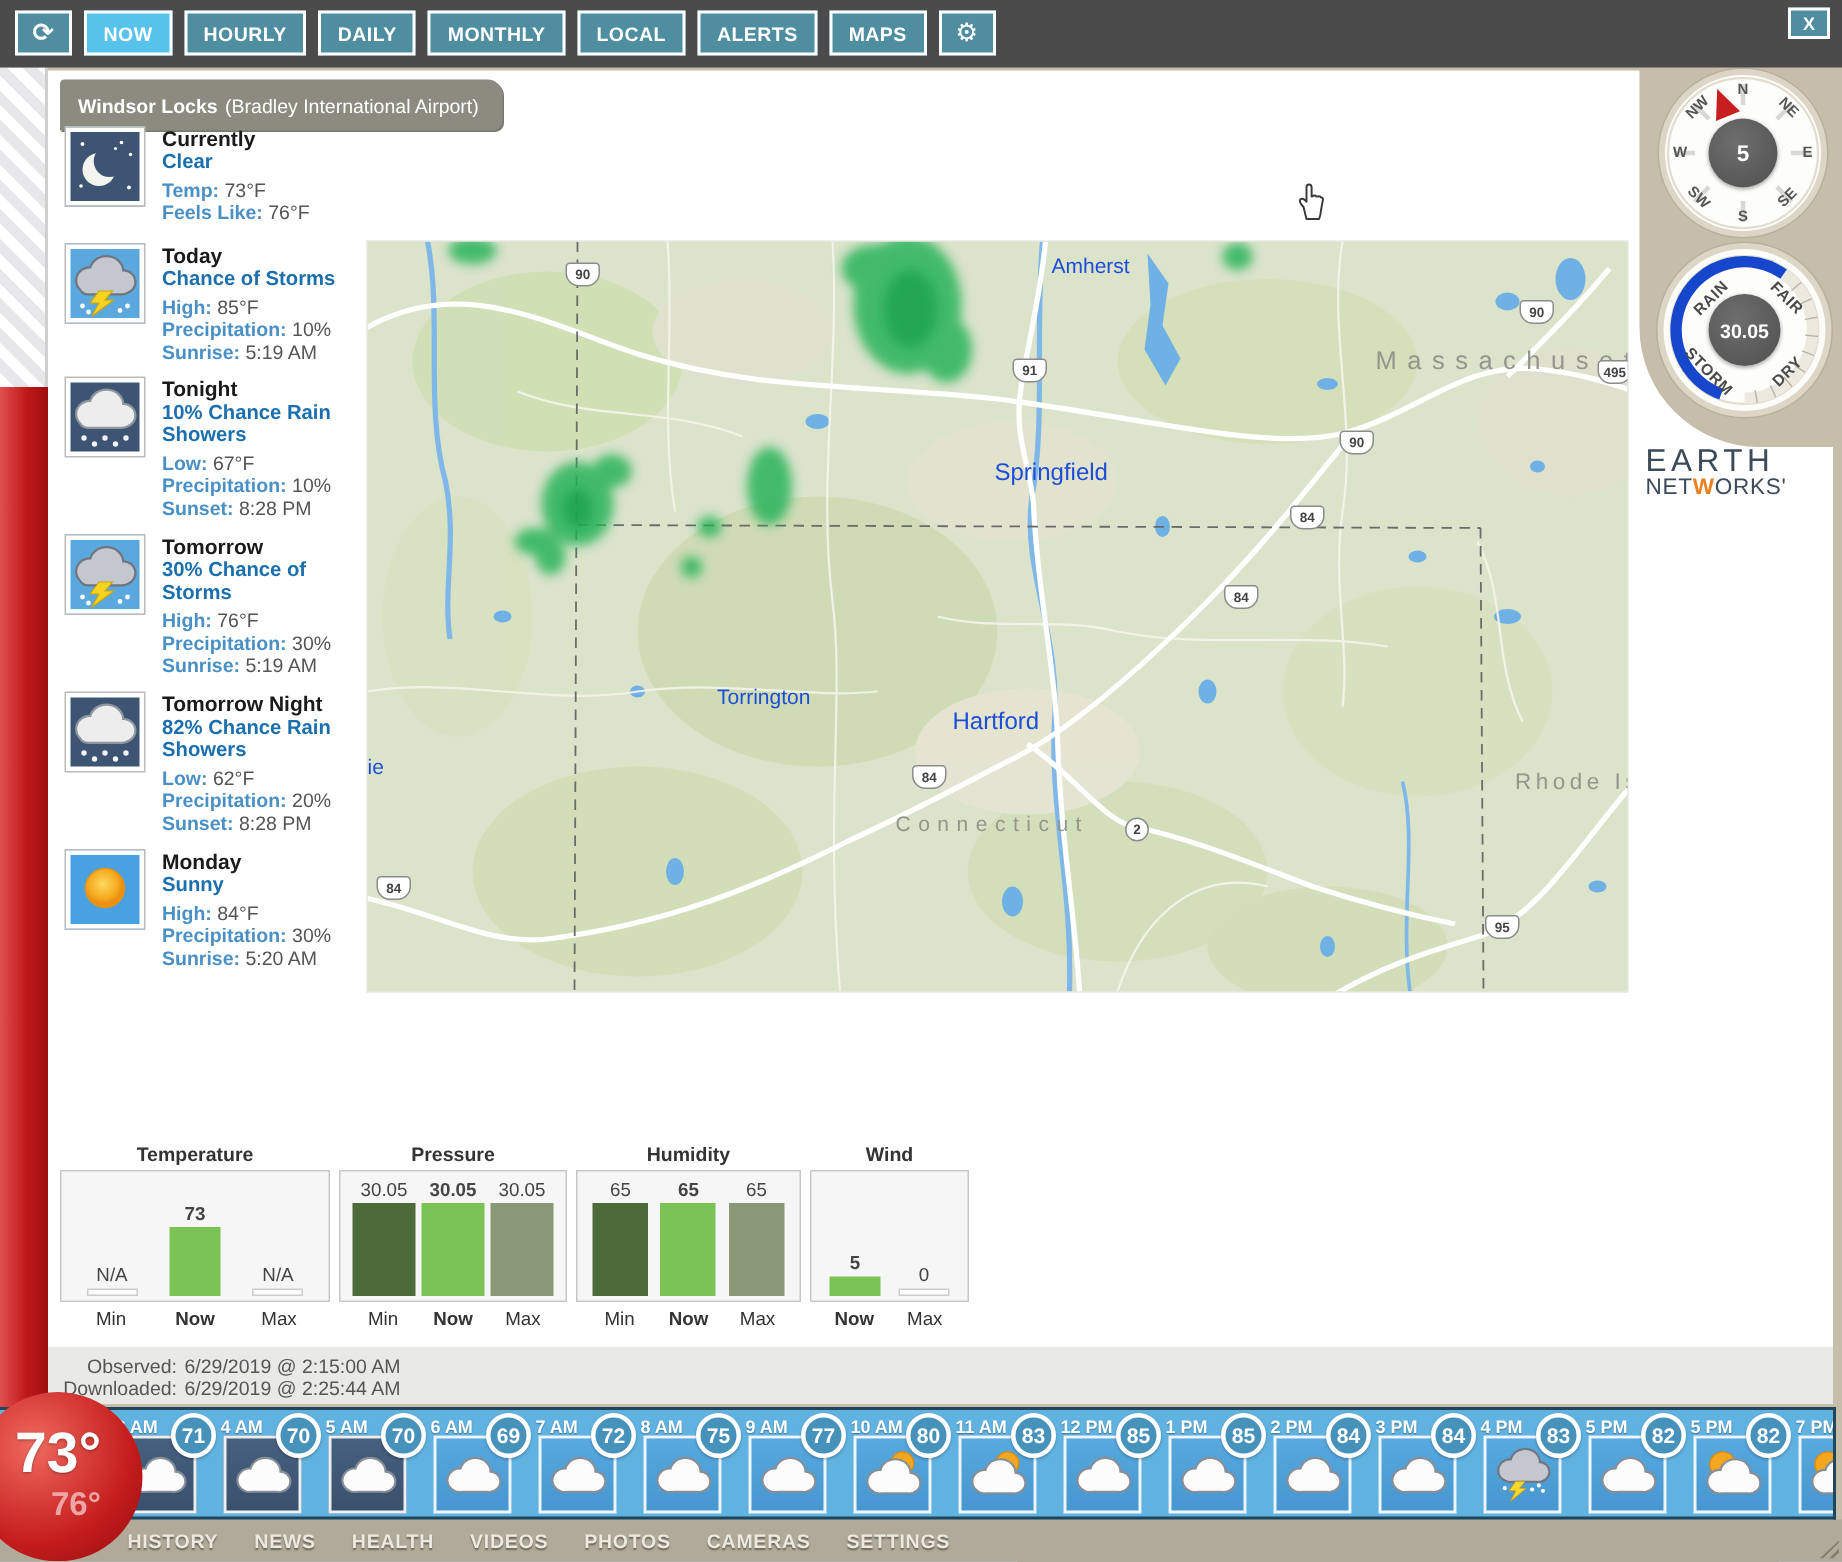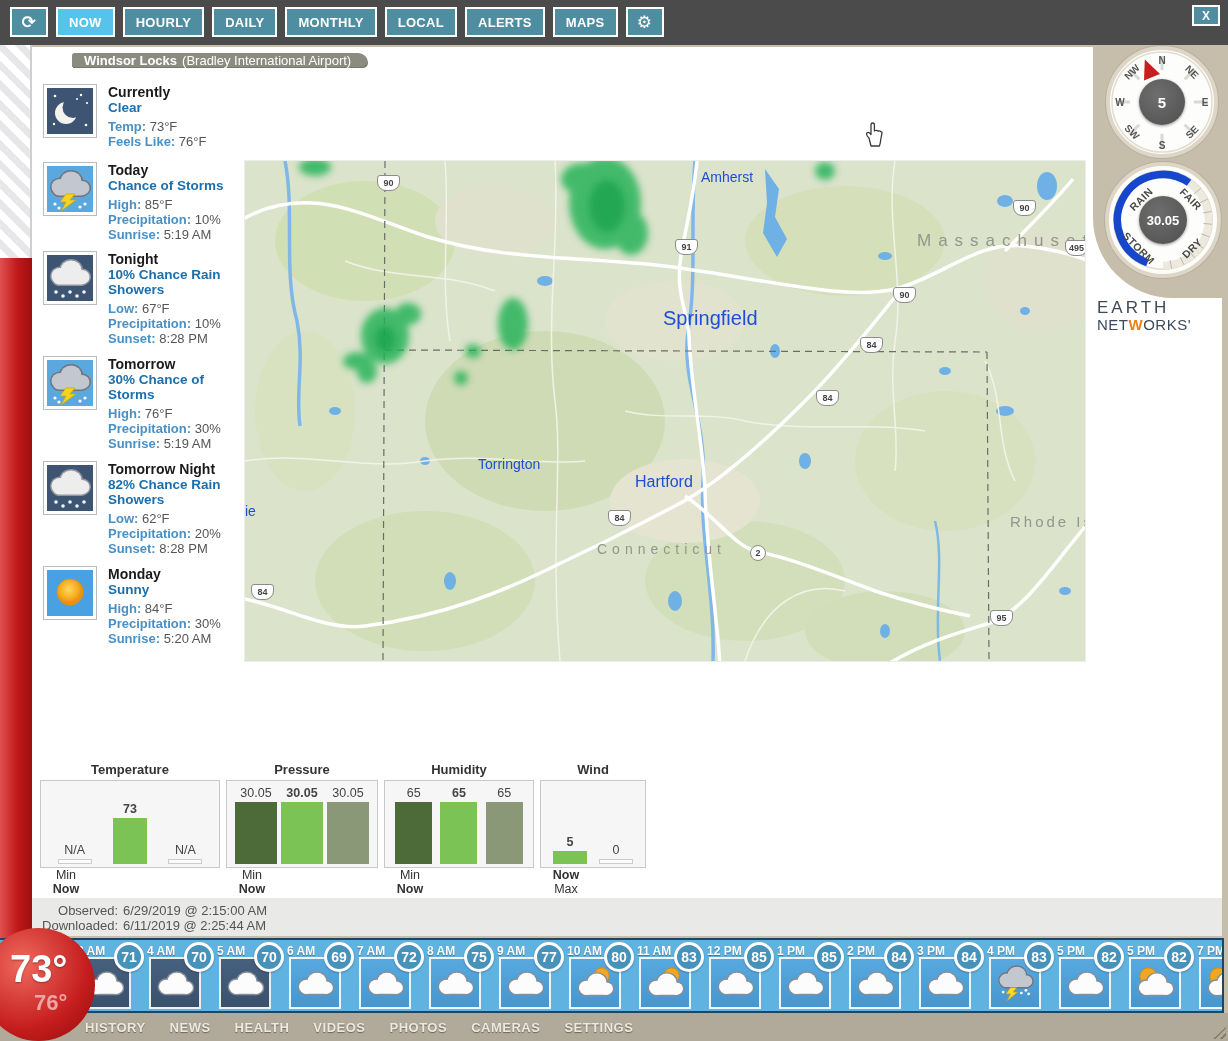--- a/index.html
+++ b/index.html
@@ -27,23 +27,23 @@
   .tube-empty{position:absolute;left:0;top:45px;width:32px;height:213px;z-index:6;
     background:repeating-linear-gradient(45deg,#fff 0 7px,#e7e7ea 7px 14px);border-right:2px solid #cfcfcf;}
   .tube-red{position:absolute;left:0;top:258px;width:32px;height:690px;z-index:6;
     background:linear-gradient(90deg,#e55;,#c01818 55%,#9d0f0f);background:linear-gradient(90deg,#e05050,#c01818 55%,#9d0f0f);}
   .bulb{position:absolute;left:-18px;top:928px;width:113px;height:113px;border-radius:50%;z-index:30;
     background:radial-gradient(circle at 36% 32%,#ef6a5e,#c41c1c 62%,#8f0d0d);}
   .bulb .t1{position:absolute;left:28px;top:20px;font-size:38px;font-weight:bold;color:#fff;text-shadow:0 1px 2px rgba(0,0,0,.35);}
   .bulb .t2{position:absolute;left:52px;top:62px;font-size:22px;font-weight:bold;color:#eda4a4;}
 
   
-  .loc-tab{position:absolute;left:40px;top:53px;height:14px;background:#8b8b80;color:#fff;z-index:3;
+  .loc-tab{position:absolute;left:40px;top:53px;height:34px;background:#8b8b80;color:#fff;z-index:3;
     display:flex;align-items:center;padding:0 16px 0 12px;font-size:13px;border-radius:3px 10px 6px 0;
-    box-shadow:1px 1px 0 #77776d;white-space:nowrap;margin-left:32px;}
+    box-shadow:1px 1px 0 #77776d;white-space:nowrap;}
   .loc-tab b{margin-right:5px;}
 
   
   .fc{position:absolute;left:44px;display:flex;z-index:3;}
   .tile{width:52px;height:52px;border:3px solid #fff;box-shadow:0 0 0 1px #bbb;flex:0 0 52px;}
   .tile.night{background:#3d5472;}
   .tile.day{background:#5ba8de;}
   .tile.sun{background:#49a1e2;}
   .fct{margin-left:12px;width:142px;}
   .fcp{font-size:14px;font-weight:bold;color:#1a1a1a;line-height:15px;}
@@ -70,36 +70,36 @@
   .dir.r45{transform:translate(-50%,-50%) rotate(45deg);}
   .dir.rm45{transform:translate(-50%,-50%) rotate(-45deg);}
   .knob{position:absolute;left:50%;top:50%;transform:translate(-50%,-50%);border-radius:50%;
     background:radial-gradient(circle at 40% 35%,#6e6e6e,#4f4f4f);color:#fff;font-weight:bold;
     display:flex;align-items:center;justify-content:center;box-shadow:0 1px 3px rgba(0,0,0,.4);}
   .compass .knob{width:46px;height:46px;font-size:15px;}
   .pressure .knob{width:48px;height:48px;font-size:13px;}
   .glabel{position:absolute;font-size:10.5px;font-weight:bold;color:#4a4a4a;letter-spacing:.5px;transform:translate(-50%,-50%);}
 
   .brand{position:absolute;left:1097px;top:299px;z-index:5;color:#3d4a5a;line-height:17px;}
-  .brand .b1{font-size:17px;letter-spacing:3px;font-weight:500;}
+  .brand .b1{font-size:21px;letter-spacing:3px;font-weight:500;}
   .brand .b2{font-size:15px;letter-spacing:.5px;}
   .brand .w{color:#e8821e;font-weight:bold;}
 
   
   .charts{position:absolute;left:40px;top:762px;display:flex;gap:6px;z-index:3;}
   .cgroup{display:flex;flex-direction:column;}
   .ctitle{text-align:center;font-size:13px;font-weight:bold;color:#333;height:18px;}
   .cbox{border:1px solid #c8c8c8;background:#f6f6f6;height:88px;display:flex;align-items:flex-end;
         justify-content:space-around;padding:0 6px 3px 6px;}
   .bcol{display:flex;flex-direction:column;align-items:center;justify-content:flex-end;}
   .bval{font-size:12.5px;color:#444;margin-bottom:2px;white-space:nowrap;}
   .bval.bold{font-weight:bold;}
   .bar{width:34px;}
   .bar.na{border:1px solid #ccc;}
-  .ccats{display:flex;justify-content:space-around;padding:0 6px;height:18px;align-items:flex-start;flex-direction:column;}
+  .ccats{display:flex;justify-content:space-around;padding:0 6px;height:18px;align-items:flex-end;}
   .cat{font-size:12.5px;color:#333;width:40px;text-align:center;}
   .cat.bold{font-weight:bold;}
 
   
   .obsbar{position:absolute;left:10px;top:898px;width:1212px;height:38px;background:#e9e9e8;z-index:4;
     padding:5px 0 0 20px;font-size:13px;color:#555;}
   .obsline{display:flex;line-height:15px;}
   .obsline .ol{width:88px;text-align:right;}
   .obsline .ov{margin-left:5px;}
 
@@ -446,21 +446,21 @@
         <ellipse cx="216" cy="217" rx="7" ry="7"></ellipse>
           <ellipse cx="164" cy="152" rx="10" ry="9"></ellipse>
       </g>
       <g fill="#12a048" opacity="0.7" filter="url(#bl)">
         <ellipse cx="362" cy="45" rx="18" ry="26"></ellipse>
           <ellipse cx="140" cy="178" rx="10" ry="13"></ellipse>
       </g>
     </svg>
 
     <div class="mlabel" style="left:456px;top:8px;font-size:14px">Amherst</div>
-    <div class="mlabel" style="left:418px;top:146px;font-size:20px">Springfield</div>
+    <div class="mlabel" style="left:418px;top:146px;font-size:16px">Springfield</div>
     <div class="mlabel" style="left:233px;top:295px;font-size:14px">Torrington</div>
     <div class="mlabel" style="left:390px;top:312px;font-size:16px">Hartford</div>
     <div class="mlabel" style="left:0px;top:342px;font-size:14px">ie</div>
     <div class="mregion" style="left:672px;top:70px;font-size:17px;letter-spacing:7px">Massachusetts</div>
     <div class="mregion" style="left:352px;top:380px;font-size:14px;letter-spacing:5px">Connecticut</div>
     <div class="mregion" style="left:765px;top:352px;font-size:15px;letter-spacing:3px">Rhode Is</div>
     <div class="shield" style="left:132px;top:14px">90</div>
     <div class="shield" style="left:648px;top:126px">90</div>
     <div class="shield" style="left:768px;top:39px">90</div>
     <div class="shield" style="left:820px;top:79px">495</div>
@@ -617,21 +617,21 @@
     </div>
   </div>
 
   <div class="obsbar">
     <div class="obsline">
         <span class="ol">Observed:</span>
         <span class="ov">6/29/2019 @ 2:15:00 AM</span>
       </div>
     <div class="obsline">
         <span class="ol">Downloaded:</span>
-        <span class="ov">6/11/2019 @ 2:25:44 AM</span>
+        <span class="ov">6/29/2019 @ 2:25:44 AM</span>
       </div>
   </div>
 
   <div class="strip">
     <div class="cells">
       <div class="hcell">
         <span class="htime">3 AM</span>
         <div class="htile night">
             <svg width="42" height="32" viewBox="0 0 44 34">
               <g fill="#878e98">

